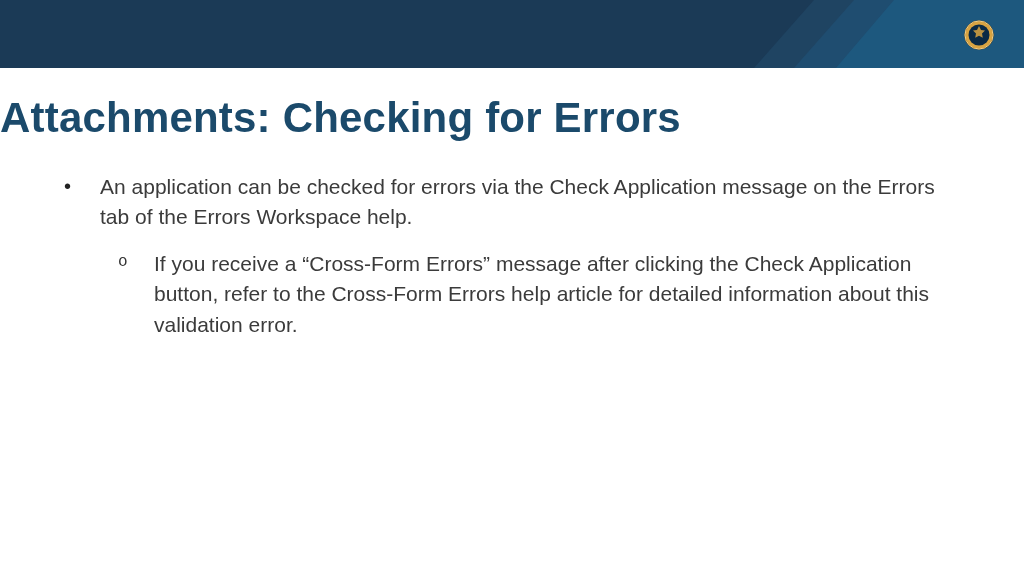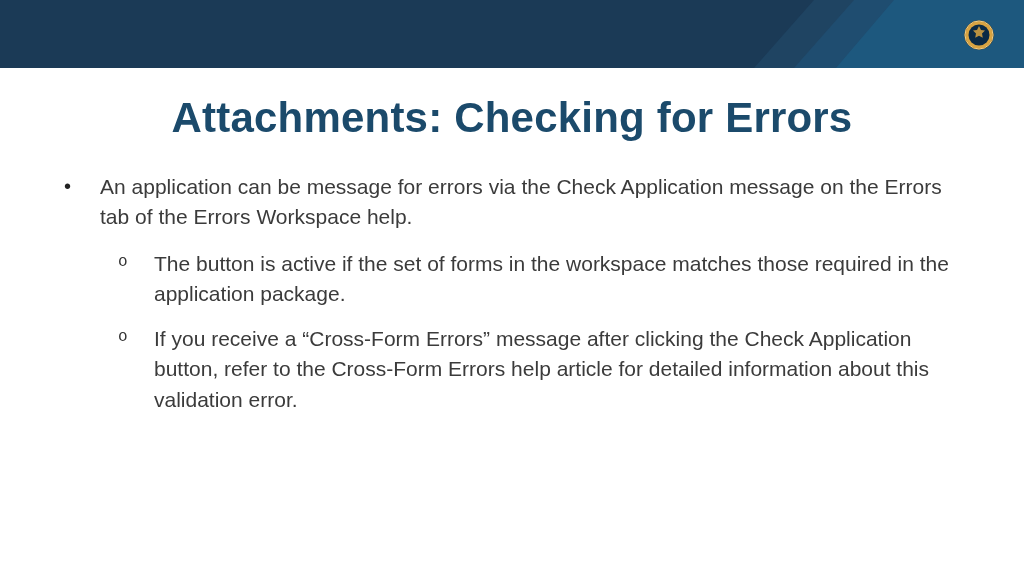--- a/index.html
+++ b/index.html
@@ -17,21 +17,20 @@
     overflow: hidden;
   }
   .header .diag svg { display: block; }
   .seal {
     position: absolute;
     top: 20px;
     right: 30px;
     width: 30px; height: 30px;
   }
   .title {
-    text-align: center;
     margin-top: 26px;
     font-size: 42px;
     font-weight: 700;
     color: #1b4a6b;
     letter-spacing: 0.2px;
   }
   .content {
     margin: 30px 60px 0 56px;
     color: #3b3b3b;
     font-size: 21px;
@@ -92,22 +91,21 @@
       <circle cx="15" cy="15" r="14" fill="none" stroke="#f1d08a" stroke-width="1"></circle>
     </svg>
   </div>
 </div>
 
 <h1 class="title">Attachments: Checking for Errors</h1>
 
 <div class="content">
   <ul class="top">
     <li>
-      <span>An application can be message for errors via the </span><b>Check Application</b><span> message on the </span><b>Errors</b><span> tab of the </span><b>Errors Workspace</b><span> help.</span>
+      <span>An application can be checked for errors via the </span><b>Check Application</b><span> message on the </span><b>Errors</b><span> tab of the </span><b>Errors Workspace</b><span> help.</span>
       <ul class="sub">
-        <li>The button is active if the set of forms in the workspace matches those required in the application package.</li>
         <li>
           <span>If you receive a “Cross-Form Errors” message after clicking the </span><b>Check Application</b><span> button, refer to the Cross-Form Errors help article for detailed information about this validation error.</span>
         </li>
       </ul>
     </li>
   </ul>
 </div>
 
 </body></html>

